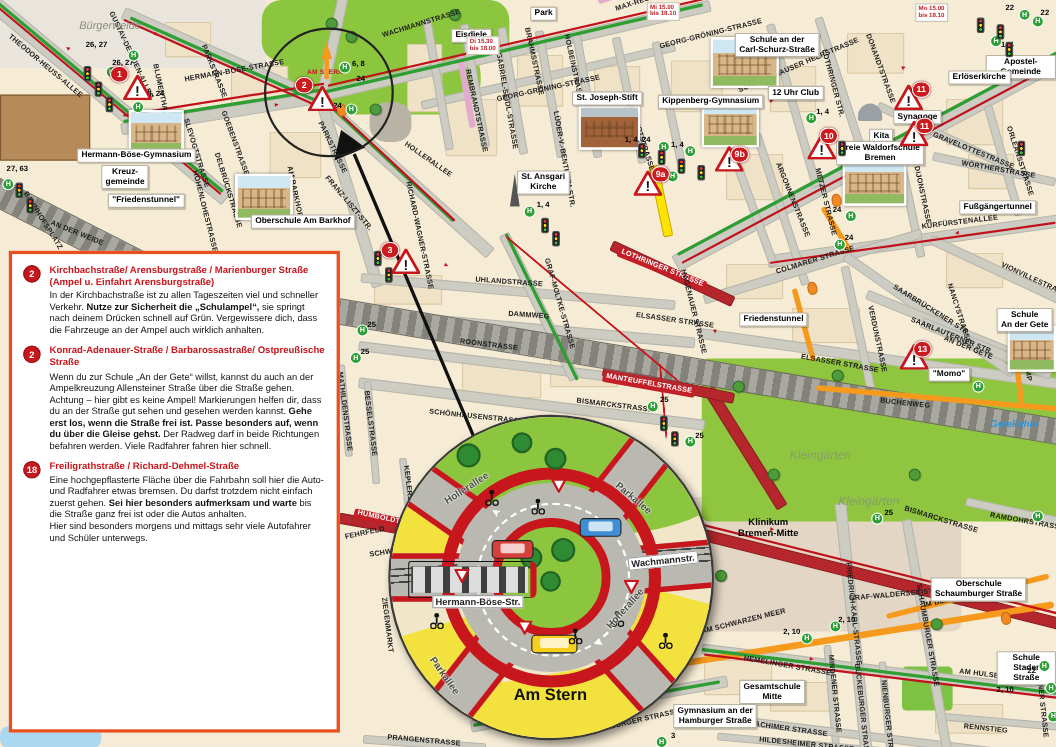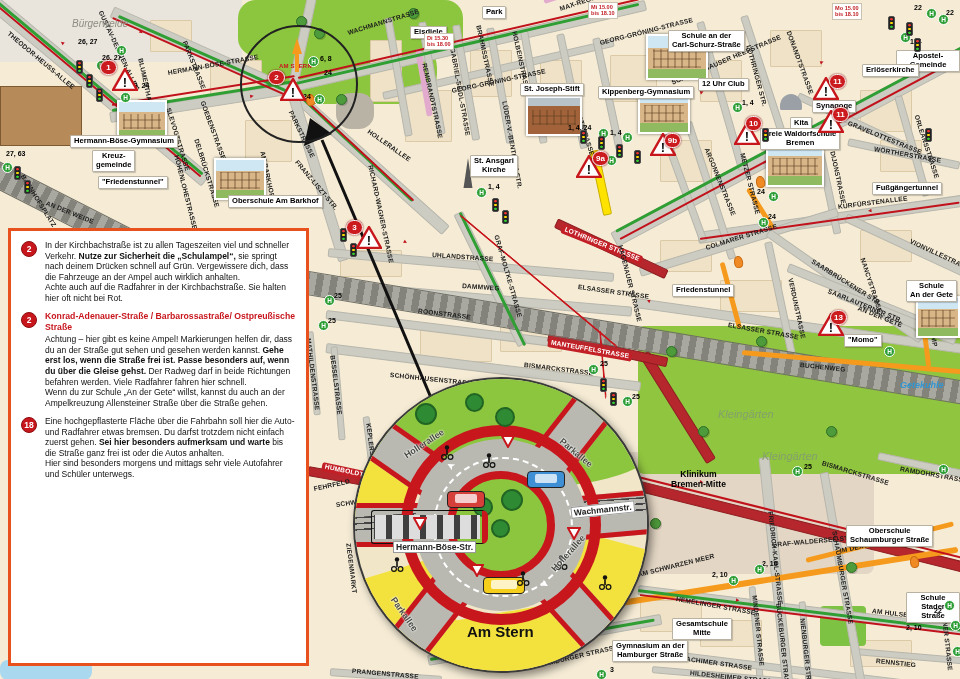--- a/index.html
+++ b/index.html
@@ -230,31 +230,32 @@
           <line x1="6" y1="4.5" x2="6" y2="10" stroke="#111" stroke-width="1.6"></line>
           <circle cx="3" cy="12" r="2.4" fill="none" stroke="#111" stroke-width="1.2"></circle>
           <circle cx="9.5" cy="12" r="2.4" fill="none" stroke="#111" stroke-width="1.2"></circle>
         </svg></div>
     </div>
 
   <div id="panel">
     <div id="panel-items">
         <div class="pitem">
           <div class="pnum">2</div>
+          <div class="ptitle">Kirchbachstraße/ Arensburgstraße / Marienburger Straße (Ampel u. Einfahrt Arensburgstraße)</div>
           <div class="pbody"><span>In der Kirchbachstraße ist zu allen Tageszeiten viel und schneller Verkehr. </span><b>Nutze zur Sicherheit die „Schulampel“,</b><span> sie springt nach deinem Drücken schnell auf Grün. Vergewissere dich, dass die Fahrzeuge an der Ampel auch wirklich anhalten.</span></div>
-          <div class="pbody"><span>Achte auch auf die Radfahrer in der Kirchbachstraße. Sie halten hier oft nicht bei Rot.</span></div>
         </div>
         <div class="pitem">
           <div class="pnum">2</div>
           <div class="ptitle">Konrad-Adenauer-Straße / Barbarossastraße/ Ostpreußische Straße</div>
+          <div class="pbody"><span>Wenn du zur Schule „An der Gete“ willst, kannst du auch an der Ampelkreuzung Allensteiner Straße über die Straße gehen.</span></div>
           <div class="pbody"><span>Achtung – hier gibt es keine Ampel! Markierungen helfen dir, dass du an der Straße gut sehen und gesehen werden kannst. </span><b>Gehe erst los, wenn die Straße frei ist. Passe besonders auf, wenn du über die Gleise gehst.</b><span> Der Radweg darf in beide Richtungen befahren werden. Viele Radfahrer fahren hier schnell.</span></div>
-          <div class="pbody"><span>Wenn du zur Schule „An der Gete“ willst, kannst du auch an der Ampelkreuzung Allensteiner Straße über die Straße gehen.</span></div>
         </div>
         <div class="pitem">
           <div class="pnum">18</div>
+          <div class="ptitle">Freiligrathstraße / Richard-Dehmel-Straße</div>
           <div class="pbody"><span>Eine hochgepflasterte Fläche über die Fahrbahn soll hier die Auto- und Radfahrer etwas bremsen. Du darfst trotzdem nicht einfach zuerst gehen. </span><b>Sei hier besonders aufmerksam und warte</b><span> bis die Straße ganz frei ist oder die Autos anhalten.</span></div>
           <div class="pbody"><span>Hier sind besonders morgens und mittags sehr viele Autofahrer und Schüler unterwegs.</span></div>
         </div>
       </div>
   </div>
 
 <div class="bar g" style="left: -10px; top: -8px; width: 280px; height: 13px; transform: rotate(40deg);"></div>
     <div class="bar g" style="left: 110px; top: 112px; width: 188px; height: 9px; transform: rotate(-9deg);"></div>
     <div class="bar g" style="left: 292px; top: 86px; width: 205px; height: 10px; transform: rotate(42deg);"></div>
     <div class="bar g" style="left: 292px; top: 86px; width: 195px; height: 10px; transform: rotate(204deg);"></div>

